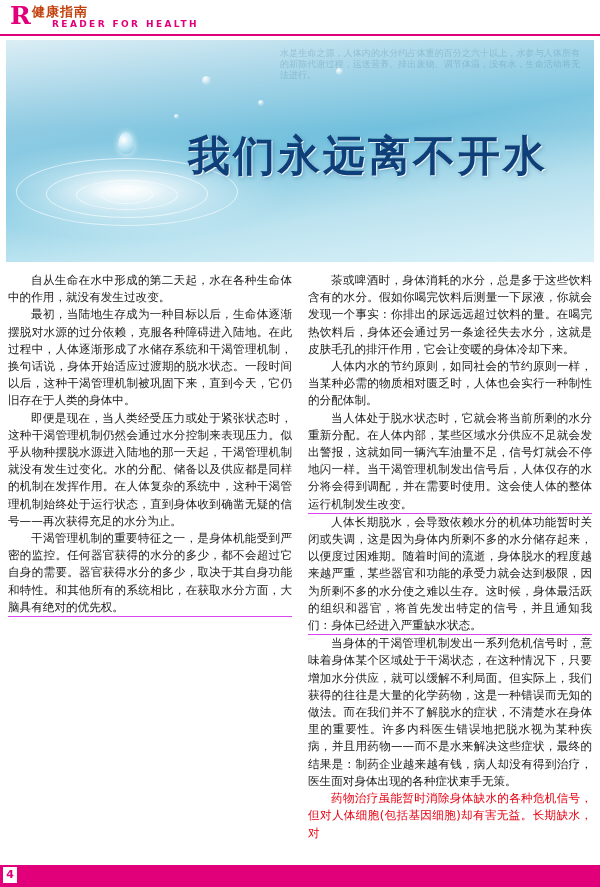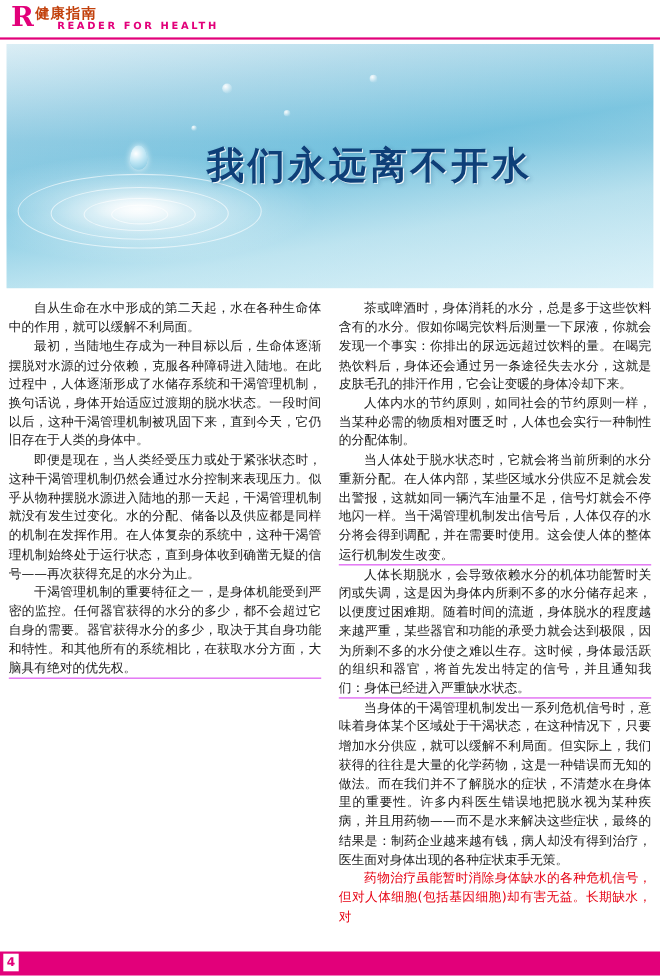--- a/index.html
+++ b/index.html
@@ -100,21 +100,21 @@
     width: 300px;
     font-size: 9px;
     line-height: 11px;
     color: rgba(70,130,160,0.30);
     text-align: justify;
   }
   .hero-title {
     position: absolute;
     left: 182px; top: 88px;
     font-family: Liberation Sans, sans-serif;
-    font-size: 34px;
+    font-size: 42px;
     font-weight: bold;
     color: #0e3f78;
     letter-spacing: 3px;
     text-shadow: 1px 1px 0 rgba(255,255,255,0.85), 2px 2px 4px rgba(0,60,110,0.25);
     white-space: nowrap;
   }
   .hero-callout {
     position: absolute;
     left: 310px; top: 192px;
     width: 278px;
@@ -188,25 +188,26 @@
     <div class="hero-water"></div>
     <div class="hero-ripple" style="left:10px; top:118px; width:220px; height:66px;"></div>
     <div class="hero-ripple" style="left:40px; top:130px; width:160px; height:46px;"></div>
     <div class="hero-ripple" style="left:70px; top:140px; width:100px; height:28px;"></div>
     <div class="hero-ripple" style="left:95px; top:146px; width:50px; height:16px;"></div>
     <div class="hero-drop"></div>
     <div class="hero-bub" style="left:196px; top:36px; width:9px; height:9px;"></div>
     <div class="hero-bub" style="left:252px; top:60px; width:6px; height:6px;"></div>
     <div class="hero-bub" style="left:168px; top:74px; width:5px; height:5px;"></div>
     <div class="hero-bub" style="left:330px; top:28px; width:7px; height:7px;"></div>
+    <div class="hero-faint-text">水是生命之源，人体内的水分约占体重的百分之六十以上，水参与人体所有的新陈代谢过程，运送营养、排出废物、调节体温，没有水，生命活动将无法进行。</div>
     <div class="hero-title">我们永远离不开水</div>
   </div>
 
   <div class="col col-left">
-    <p>自从生命在水中形成的第二天起，水在各种生命体中的作用，就可以缓解不利局面。</p>
+    <p>自从生命在水中形成的第二天起，水在各种生命体中的作用，就没有发生过改变。</p>
     <p>最初，当陆地生存成为一种目标以后，生命体逐渐摆脱对水源的过分依赖，克服各种障碍进入陆地。在此过程中，人体逐渐形成了水储存系统和干渴管理机制，换句话说，身体开始适应过渡期的脱水状态。一段时间以后，这种干渴管理机制被巩固下来，直到今天，它仍旧存在于人类的身体中。</p>
     <p>即便是现在，当人类经受压力或处于紧张状态时，这种干渴管理机制仍然会通过水分控制来表现压力。似乎从物种摆脱水源进入陆地的那一天起，干渴管理机制就没有发生过变化。水的分配、储备以及供应都是同样的机制在发挥作用。在人体复杂的系统中，这种干渴管理机制始终处于运行状态，直到身体收到确凿无疑的信号——再次获得充足的水分为止。</p>
     <p class="u">干渴管理机制的重要特征之一，是身体机能受到严密的监控。任何器官获得的水分的多少，都不会超过它自身的需要。器官获得水分的多少，取决于其自身功能和特性。和其他所有的系统相比，在获取水分方面，大脑具有绝对的优先权。</p>
 
   </div>
 
   <div class="col col-right">
     <p>茶或啤酒时，身体消耗的水分，总是多于这些饮料含有的水分。假如你喝完饮料后测量一下尿液，你就会发现一个事实：你排出的尿远远超过饮料的量。在喝完热饮料后，身体还会通过另一条途径失去水分，这就是皮肤毛孔的排汗作用，它会让变暖的身体冷却下来。</p>
     <p>人体内水的节约原则，如同社会的节约原则一样，当某种必需的物质相对匮乏时，人体也会实行一种制性的分配体制。</p>
     <p class="u">当人体处于脱水状态时，它就会将当前所剩的水分重新分配。在人体内部，某些区域水分供应不足就会发出警报，这就如同一辆汽车油量不足，信号灯就会不停地闪一样。当干渴管理机制发出信号后，人体仅存的水分将会得到调配，并在需要时使用。这会使人体的整体运行机制发生改变。</p>

